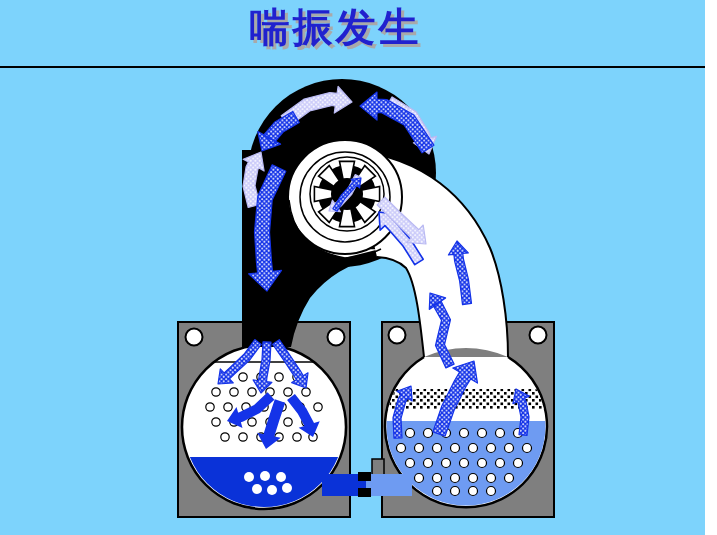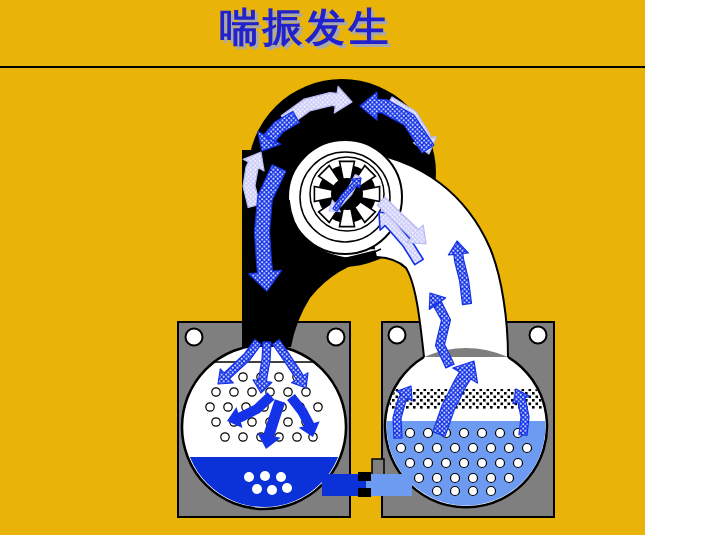--- a/index.html
+++ b/index.html
@@ -1,17 +1,17 @@
 <!DOCTYPE html>
 <html><head>
 <meta charset="utf-8">
 <style>
   html,body{margin:0;padding:0;background:#fff;}
   .slide{
-    position:relative;width:645px;height:535px;background:#eab308;overflow:hidden;
+    position:relative;width:705px;height:535px;background:#7dd3fc;overflow:hidden;
     font-family:"Liberation Sans","DejaVu Sans",sans-serif;
   }
   .title{
     position:absolute;top:6px;left:0;width:100%;text-align:center;
     transform:translateX(-17px);
     font-family:"DejaVu Serif","Liberation Serif",serif;
     font-weight:bold;font-size:40px;letter-spacing:3px;line-height:42px;
   }
   .rule{position:absolute;top:66px;left:0px;width:712px;border-top:2px solid #000;}
   svg{position:absolute;top:0;left:0;}

